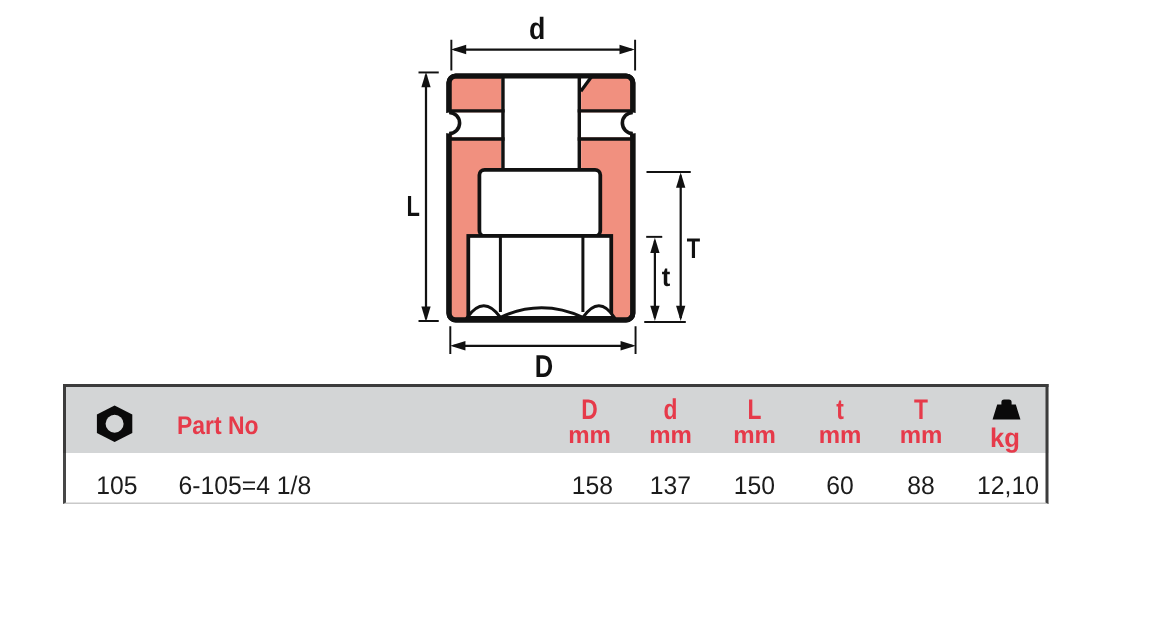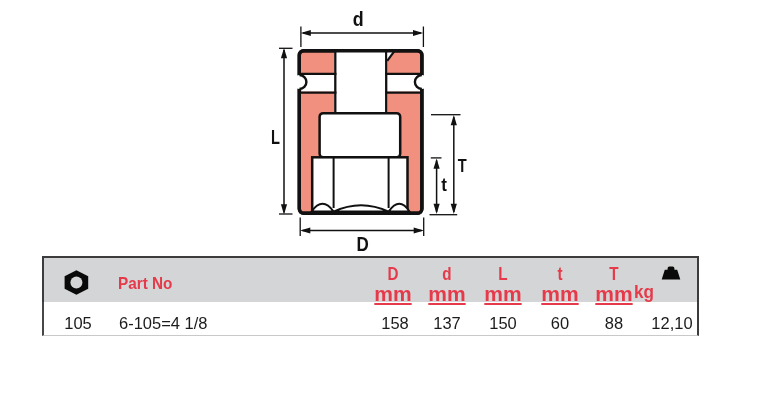--- a/index.html
+++ b/index.html
@@ -4,21 +4,21 @@
 <style>
   html,body{margin:0;padding:0;background:#fff;}
   body{width:766px;height:418px;position:relative;font-family:"Liberation Sans",sans-serif;}
   #stage{position:absolute;left:0;top:0;width:766px;height:418px;overflow:hidden;}
   .tbl{position:absolute;left:42px;top:256px;width:657px;height:78px;}
   .hdr{position:absolute;left:0;top:0;width:100%;height:46px;background:#D3D5D6;border-top:2px solid #3c3c3c;border-left:2px solid #3c3c3c;border-right:2px solid #3c3c3c;box-sizing:border-box;}
   .row{position:absolute;left:0;top:46px;width:100%;height:33.5px;background:#fff;border-left:2px solid #474747;border-right:2px solid #3c3c3c;border-bottom:1px solid #c9c9c9;box-sizing:border-box;}
   .red{color:#E63A4A;font-weight:bold;}
   .chead{position:absolute;top:264px;text-align:center;line-height:1.0;}
   .cl1{font-size:19px;transform:scaleX(0.8);}
-  .cl2{font-size:21px;margin-top:0px;text-decoration:underline;}
+  .cl2{font-size:16px;margin-top:0px;}
   .num{position:absolute;top:313.5px;font-size:17px;color:#1c1c1c;text-align:center;transform:scaleX(0.97);}
 </style>
 </head>
 <body>
 <div id="stage">
 
 <svg width="766" height="256" viewBox="0 0 766 256" style="position:absolute;left:0;top:0;" xmlns="http://www.w3.org/2000/svg">
 
   <rect x="299.3" y="50.7" width="122.6" height="162.6" rx="4.5" fill="#F1907F" stroke="#111111" stroke-width="3.4"></rect>
 
@@ -131,21 +131,21 @@
 
 <div class="chead red" style="left:584px;width:60px;">
       <div class="cl1">T</div>
       <div class="cl2">mm</div>
     </div>
 
 <svg width="20" height="16" viewBox="0 0 20 16" style="position:absolute;left:661px;top:265px;" xmlns="http://www.w3.org/2000/svg">
   <path d="M6.6 4.7 L6.6 3.2 Q6.6 1.4 8.4 1.4 L11.6 1.4 Q13.4 1.4 13.4 3.2 L13.4 4.7 L16.2 4.7 L19.3 14.6 L0.7 14.6 L3.8 4.7 Z" fill="#0a0a0a"></path>
 </svg>
 
-<div class="chead red" style="left:614px;width:60px;top:283px;">
+<div class="chead red" style="left:640px;width:60px;top:283px;">
       <div style="font-size:18px;transform:scaleX(0.95);">kg</div>
     </div>
 
 <div class="num" style="left:48px;width:60px;">105</div>
 
 <div class="num" style="left:119px;width:200px;text-align:left;transform-origin:left;">6-105=4 1/8</div>
 
 <div class="num" style="left:365px;width:60px;">158</div>
 
 <div class="num" style="left:417px;width:60px;">137</div>

